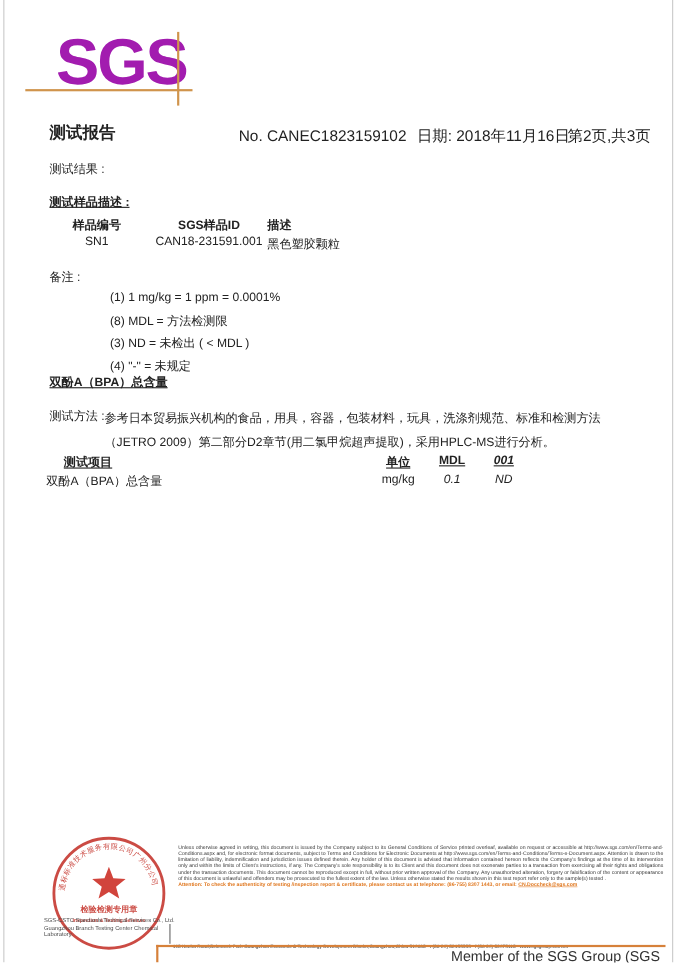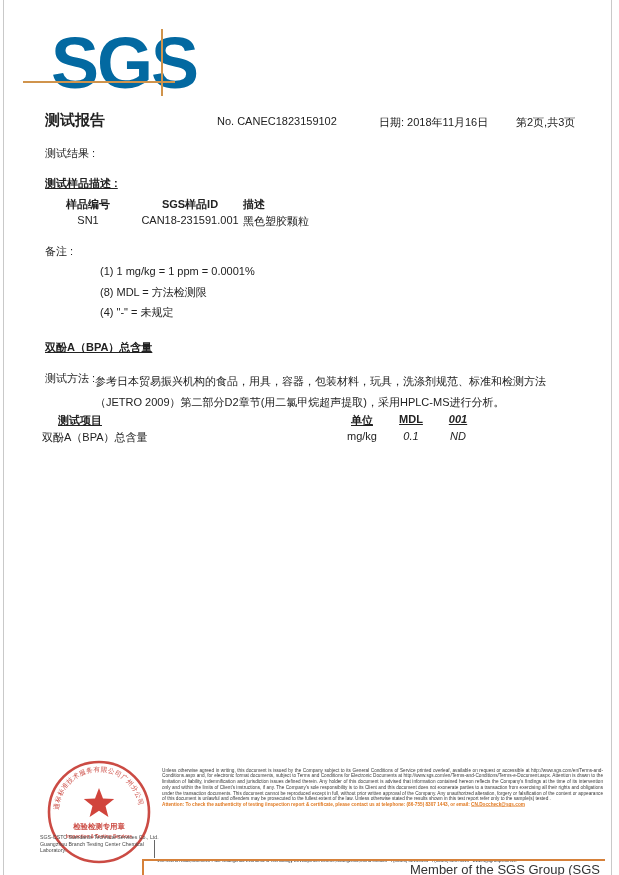--- a/index.html
+++ b/index.html
@@ -4,25 +4,25 @@
 <style>
   html,body{margin:0;padding:0;}
   body{
     width:619px;height:875px;position:relative;background:#ffffff;
     font-family:"Liberation Sans","DejaVu Sans",sans-serif;
     color:#222;overflow:hidden;
   }
   .abs{position:absolute;}
   .page-edge{position:absolute;top:0;bottom:0;width:1px;background:#c9c9c9;}
   
-  .logo-text{left:51px;top:27px;font-size:72px;line-height:1;font-weight:bold;color:#0369a1;letter-spacing:-2px;}
+  .logo-text{left:51px;top:27px;font-size:59px;line-height:1;font-weight:bold;color:#a21caf;letter-spacing:-2px;}
   .logo-hline{left:23px;top:81px;width:152px;height:2px;background:#d0944c;}
   .logo-vline{left:161px;top:29px;width:2px;height:67px;background:#d0944c;}
   .report-title{left:45px;top:111px;font-size:15px;font-weight:bold;}
-  .hdr{font-size:11px;top:115px;}
+  .hdr{font-size:14px;top:115px;}
   
   .t11{font-size:11px;}
   .bold{font-weight:bold;}
   .ul{text-decoration:underline;}
   .it{font-style:italic;}
   .cell-c{text-align:center;}
   .notes{left:100px;top:261px;font-size:11px;line-height:20.6px;}
   .method-text{left:95px;top:371px;width:470px;font-size:11px;line-height:20.5px;}
   
   .scaled{transform:scale(0.5);transform-origin:0 0;}
@@ -64,20 +64,21 @@
   <div class="abs t11 bold" style="left:243px;top:197px;">描述</div>
   <div class="abs t11 cell-c" style="left:48px;top:214px;width:80px;">SN1</div>
   <div class="abs t11 cell-c" style="left:125px;top:214px;width:130px;">CAN18-231591.001</div>
   <div class="abs t11" style="left:243px;top:214px;">黑色塑胶颗粒</div>
 </div>
 
 <div class="abs t11" style="left:45px;top:244px;">备注 :</div>
 <div class="abs notes">
   <div>(1) 1 mg/kg = 1 ppm = 0.0001%</div>
   <div>(8) MDL = 方法检测限</div>
+  <div>(3) ND = 未检出 ( &lt; MDL )</div>
   <div>(4) "-" = 未规定</div>
 </div>
 
 <div class="abs t11 bold ul" style="left:45px;top:340px;">双酚A（BPA）总含量</div>
 <div class="abs t11" style="left:45px;top:371px;">测试方法 :</div>
 <div class="abs method-text">参考日本贸易振兴机构的食品，用具，容器，包装材料，玩具，洗涤剂规范、标准和检测方法（JETRO 2009）第二部分D2章节(用二氯甲烷超声提取)，采用HPLC-MS进行分析。</div>
 
 <div>
   <div class="abs t11 bold ul" style="left:58px;top:413px;">测试项目</div>
   <div class="abs t11 bold ul cell-c" style="left:338px;top:413px;width:48px;">单位</div>

